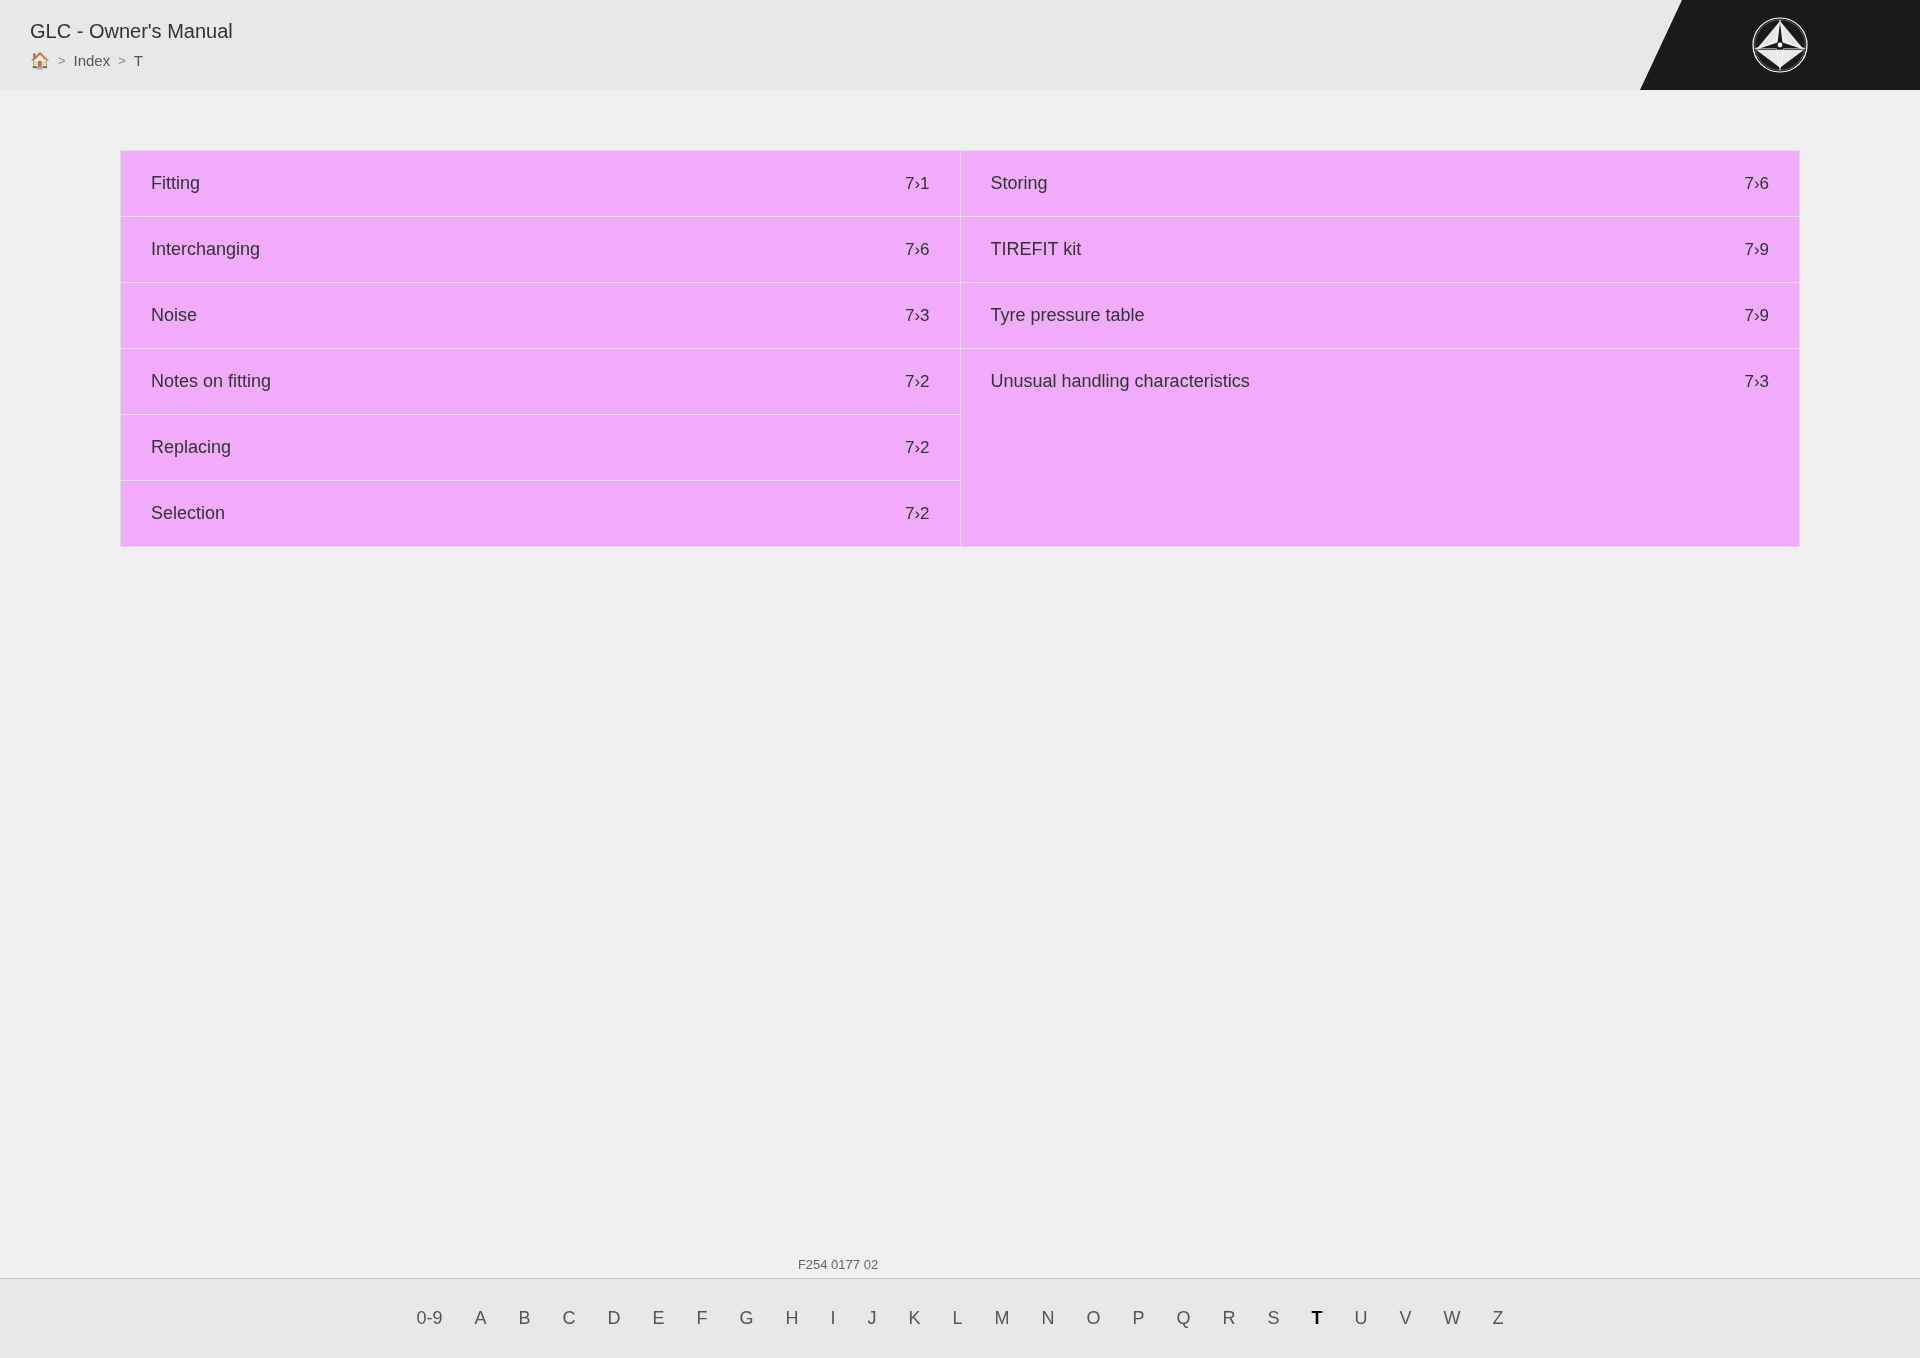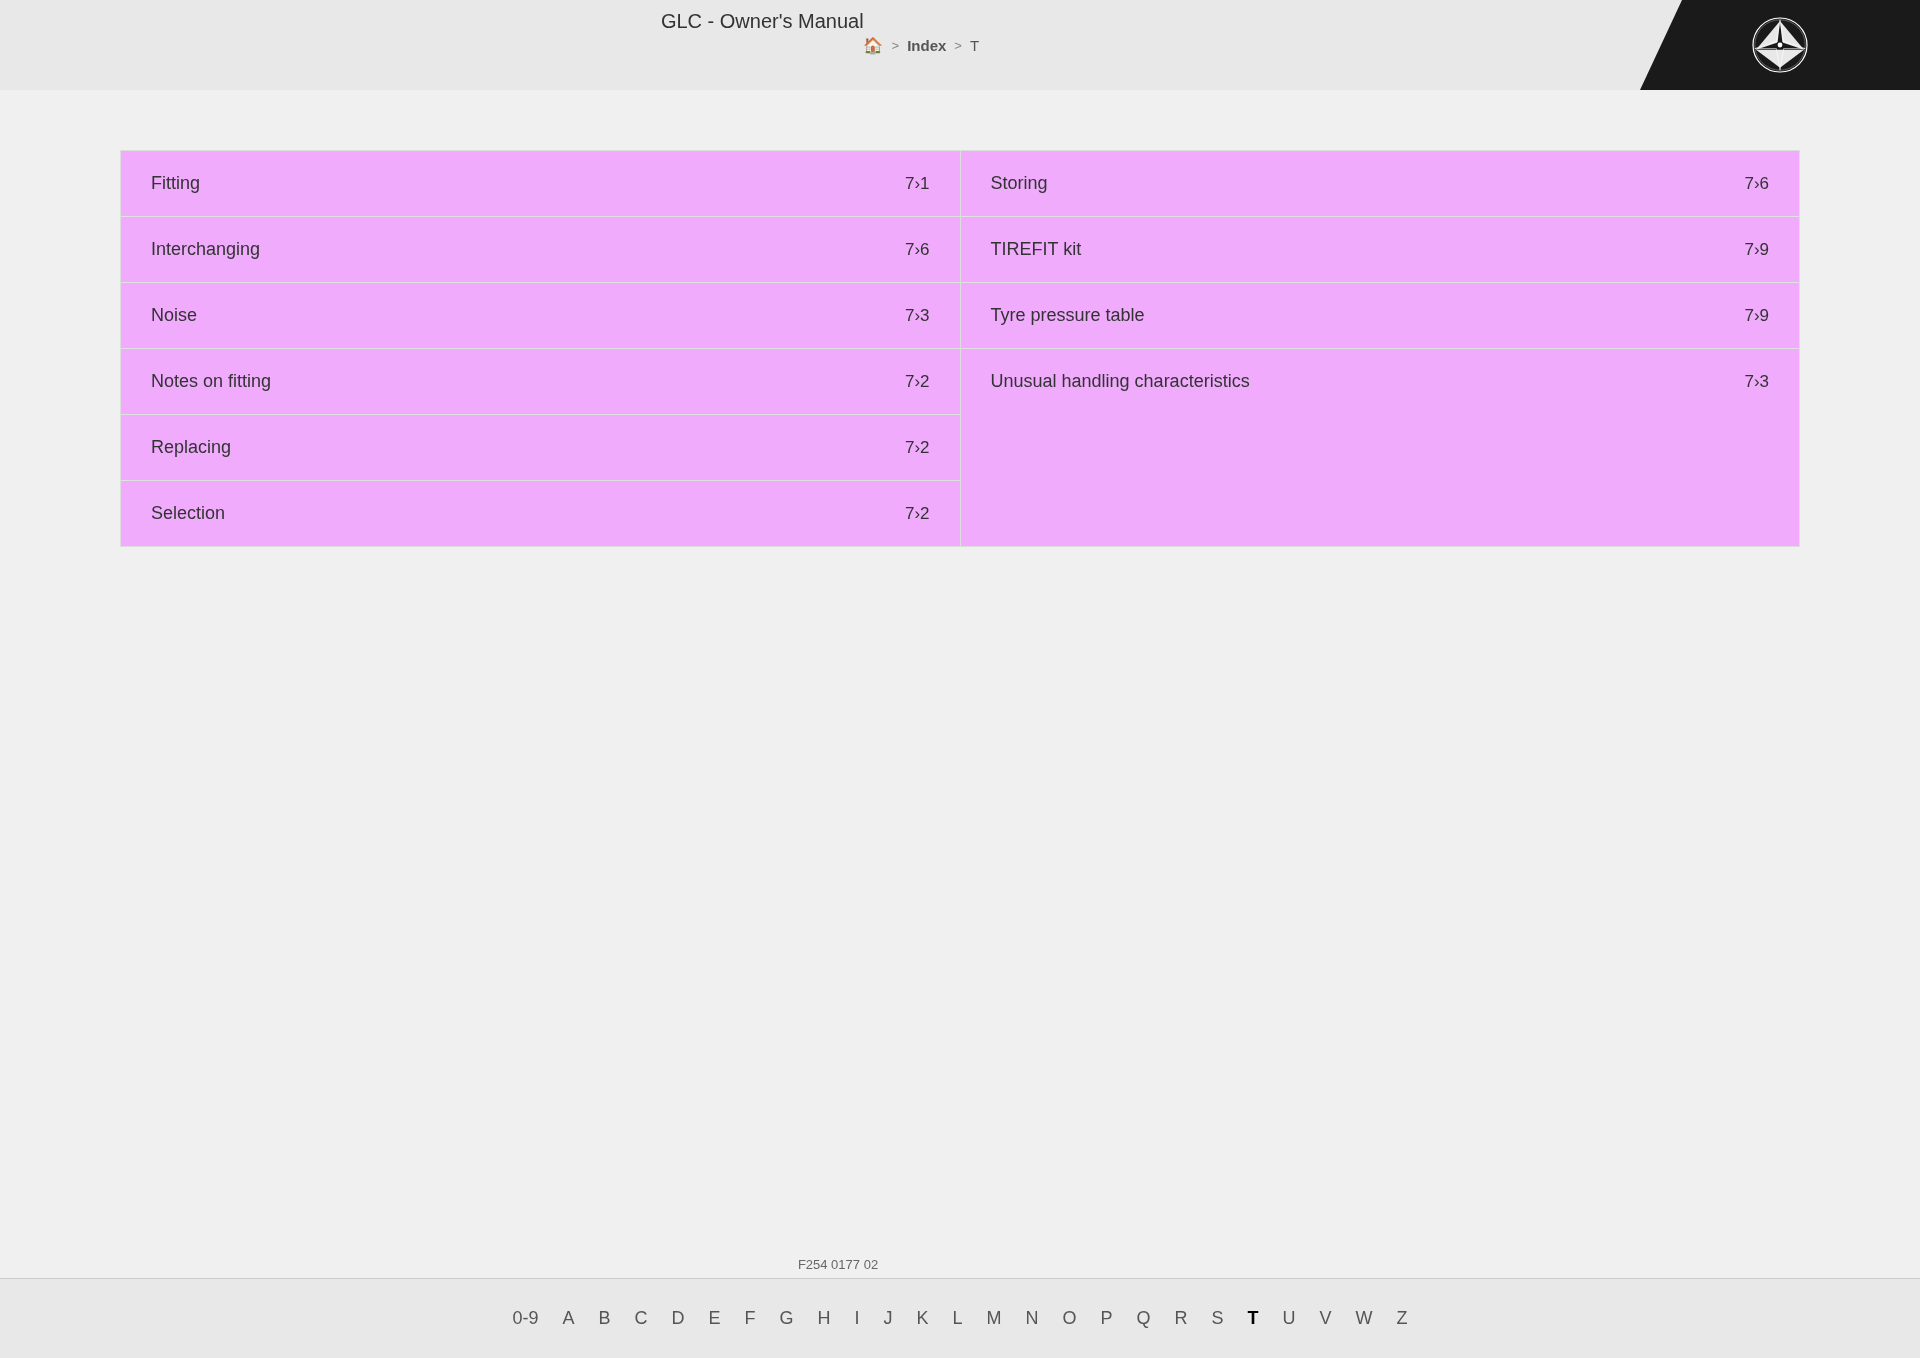--- a/index.html
+++ b/index.html
@@ -15,21 +15,21 @@
     
     .header {
       display: flex;
       align-items: stretch;
       background: #e8e8e8;
       height: 90px;
     }
     .header-left {
       flex: 1;
       display: flex;
-      flex-direction: row;
+      flex-direction: column;
       justify-content: center;
       padding: 10px 30px;
     }
     .header-title {
       font-size: 20px;
       color: #333;
       font-weight: normal;
       margin-bottom: 8px;
     }
     .breadcrumb {
@@ -114,21 +114,21 @@
       background: #e8e8e8;
       height: 80px;
       display: flex;
       align-items: center;
       justify-content: center;
       border-top: 1px solid #ccc;
     }
     .alpha-nav {
       display: flex;
       align-items: center;
-      gap: 20px;
+      gap: 28px;
       font-size: 18px;
       color: #444;
     }
     .alpha-nav-item {
       cursor: pointer;
       color: #555;
       font-size: 18px;
       padding: 4px 2px;
     }
     .alpha-nav-item.active {
@@ -156,21 +156,21 @@
   </style>
 </head>
 <body>
 
 <div class="header">
   <div class="header-left">
     <div class="header-title">GLC - Owner's Manual</div>
     <div class="breadcrumb">
       <span class="home-icon">🏠</span>
       <span class="breadcrumb-sep">&gt;</span>
-      <span style="cursor:pointer;font-weight:bold;">Index</span>
+      <span style="cursor:pointer;">Index</span>
       <span class="breadcrumb-sep">&gt;</span>
       <span>T</span>
     </div>
   </div>
   <div class="header-logo">
     <svg class="mercedes-star" viewBox="0 0 100 100" xmlns="http://www.w3.org/2000/svg">
       <circle cx="50" cy="50" r="45" fill="none" stroke="white" stroke-width="2"></circle>
       <circle cx="50" cy="50" r="42" fill="none" stroke="white" stroke-width="0.5"></circle>
 
       <path d="M50,8 L56,44 L92,56 L56,56 L50,92 L44,56 L8,56 L44,44 Z" fill="none" stroke="white" stroke-width="1"></path>

